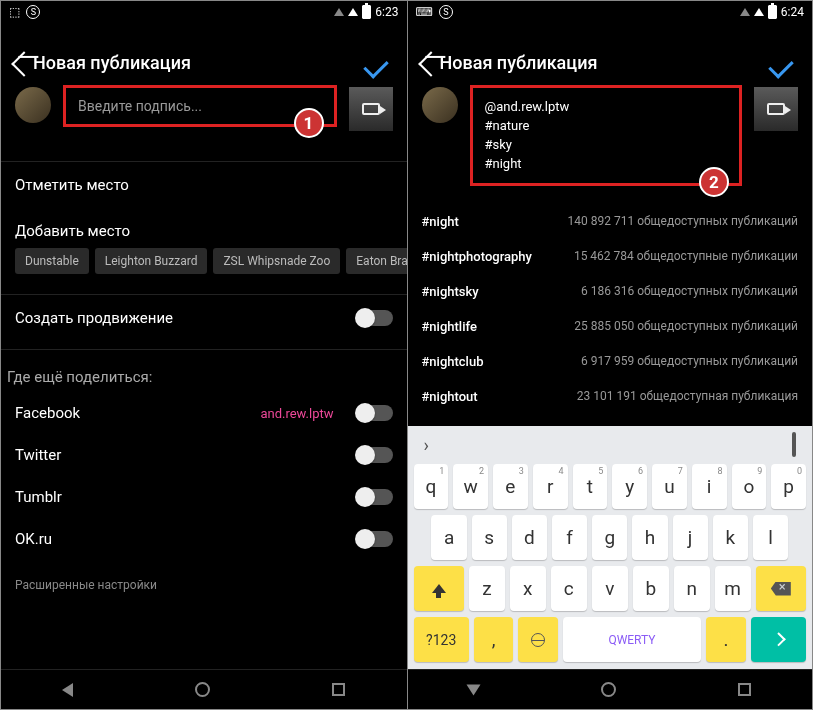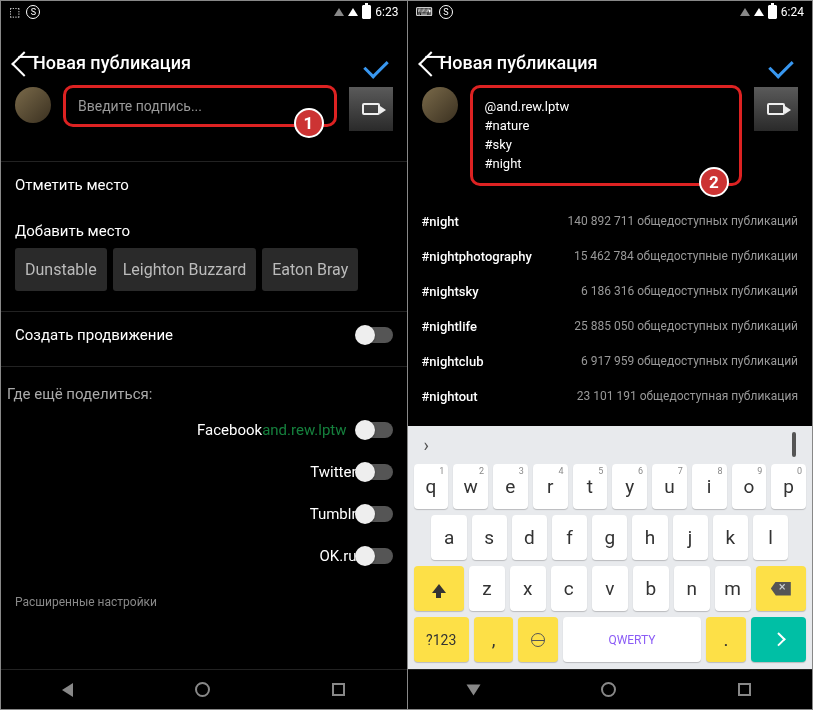--- a/index.html
+++ b/index.html
@@ -13,38 +13,38 @@
 .batt{width:9px;height:14px;border:1px solid #fff;border-radius:1px;position:relative}
 .batt::before{content:"";position:absolute;top:-3px;left:2px;width:3px;height:2px;background:#fff}
 .batt::after{content:"";position:absolute;bottom:0;left:0;right:0;height:100%;background:#fff}
 .header{height:50px;display:flex;align-items:flex-end;padding:0 14px;}
 .back-arrow{width:18px;height:18px;border-left:2px solid #fff;border-bottom:2px solid #fff;transform:rotate(45deg);position:relative}
 .back-arrow::after{content:"";position:absolute;width:20px;height:2px;background:#fff;top:7px;left:-2px;transform:rotate(-45deg);transform-origin:left}
 .title{font-size:18px;font-weight:500;flex:1}
 .check{width:22px;height:14px;border-left:3px solid #3897f0;border-bottom:3px solid #3897f0;transform:rotate(-45deg);margin-right:6px}
 .caption-row{display:flex;align-items:flex-start;padding:12px 14px;gap:12px;position:relative}
 .avatar{width:36px;height:36px;border-radius:50%;background:linear-gradient(135deg,#7a6a4a,#3a3020);flex-shrink:0;margin-top:2px}
-.caption-box{flex:1;border:3px solid #d22;border-radius:10px;padding:10px 12px;min-height:40px;position:relative}
+.caption-box{flex:1;border:3px solid #d22;border-radius:0;padding:10px 12px;min-height:40px;position:relative}
 .caption-placeholder{color:#999;font-size:14px}
 .caption-text{font-size:13px;line-height:1.45;white-space:pre-line}
 .thumb{width:44px;height:44px;background:linear-gradient(180deg,#5a5a5a,#2a2a2a);flex-shrink:0;margin-top:2px;display:flex;align-items:center;justify-content:center}
 .cam-ico{width:18px;height:12px;border:2px solid #eee;border-radius:2px;position:relative}
 .cam-ico::after{content:"";position:absolute;right:-8px;top:1px;width:0;height:0;border-top:4px solid transparent;border-bottom:4px solid transparent;border-left:6px solid #eee}
 .badge{position:absolute;width:30px;height:30px;border-radius:50%;background:#c33;border:2px solid #fff;color:#fff;display:flex;align-items:center;justify-content:center;font-size:17px;font-weight:700}
 .b1{right:10px;bottom:-14px}
 .b2{right:10px;bottom:-14px}
 .sep{height:1px;background:#222;margin:8px 0 0}
 .row{padding:14px;font-size:15px;display:flex;align-items:center;justify-content:space-between}
 .locs{display:flex;gap:6px;overflow:hidden;padding:0 14px 12px}
-.loc{background:#2a2a2a;color:#bbb;font-size:16px;padding:12px 10px;border-radius:3px;white-space:nowrap}
+.loc{background:#2a2a2a;color:#bbb;font-size:12px;padding:6px 10px;border-radius:3px;white-space:nowrap}
 .toggle{width:36px;height:16px;background:#555;border-radius:10px;position:relative}
 .toggle::after{content:"";position:absolute;width:20px;height:20px;background:#eee;border-radius:50%;top:-2px;left:-2px;box-shadow:0 1px 2px rgba(0,0,0,.4)}
 .share-title{color:#aaa;font-size:15px;padding:18px 6px 6px}
-.share-row{display:flex;align-items:center;justify-content:flex-end;padding:12px 14px;font-size:15px}
-.share-meta{color:#15803d;font-size:15px;margin-right:10px}
+.share-row{display:flex;align-items:center;justify-content:space-between;padding:12px 14px;font-size:15px}
+.share-meta{color:#ec4899;font-size:13px;margin-right:23px}
 .adv{color:#888;font-size:12px;padding:18px 14px}
 .nav-bar{height:40px;display:flex;align-items:center;justify-content:space-around;border-top:1px solid #222;margin-top:auto}
 .nav-tri{width:0;height:0;border-top:7px solid transparent;border-bottom:7px solid transparent;border-right:11px solid #888}
 .nav-circ{width:15px;height:15px;border:2px solid #888;border-radius:50%}
 .nav-sq{width:13px;height:13px;border:2px solid #888}
 .suggestions{flex:1;padding-top:6px}
 .sug{display:flex;justify-content:space-between;padding:10px 14px;font-size:13px}
 .sug-tag{font-weight:500}
 .sug-count{color:#999;font-size:12px}
 .keyboard{background:#e8eaed;color:#333;padding:6px 4px 4px}
@@ -99,20 +99,21 @@
   <div class="sep" style="margin-top:18px"></div>
   <div class="row">
       <span>Отметить место</span>
     </div>
   <div class="row" style="padding-bottom:8px">
       <span>Добавить место</span>
     </div>
   <div class="locs">
     <div class="loc">Dunstable</div>
     <div class="loc">Leighton Buzzard</div>
+    <div class="loc">ZSL Whipsnade Zoo</div>
     <div class="loc">Eaton Bray</div>
 
   </div>
   <div class="sep"></div>
   <div class="row">
     <span>Создать продвижение</span>
     <div class="toggle"></div>
   </div>
   <div class="sep"></div>
   <div class="share-title">Где ещё поделиться:</div>

